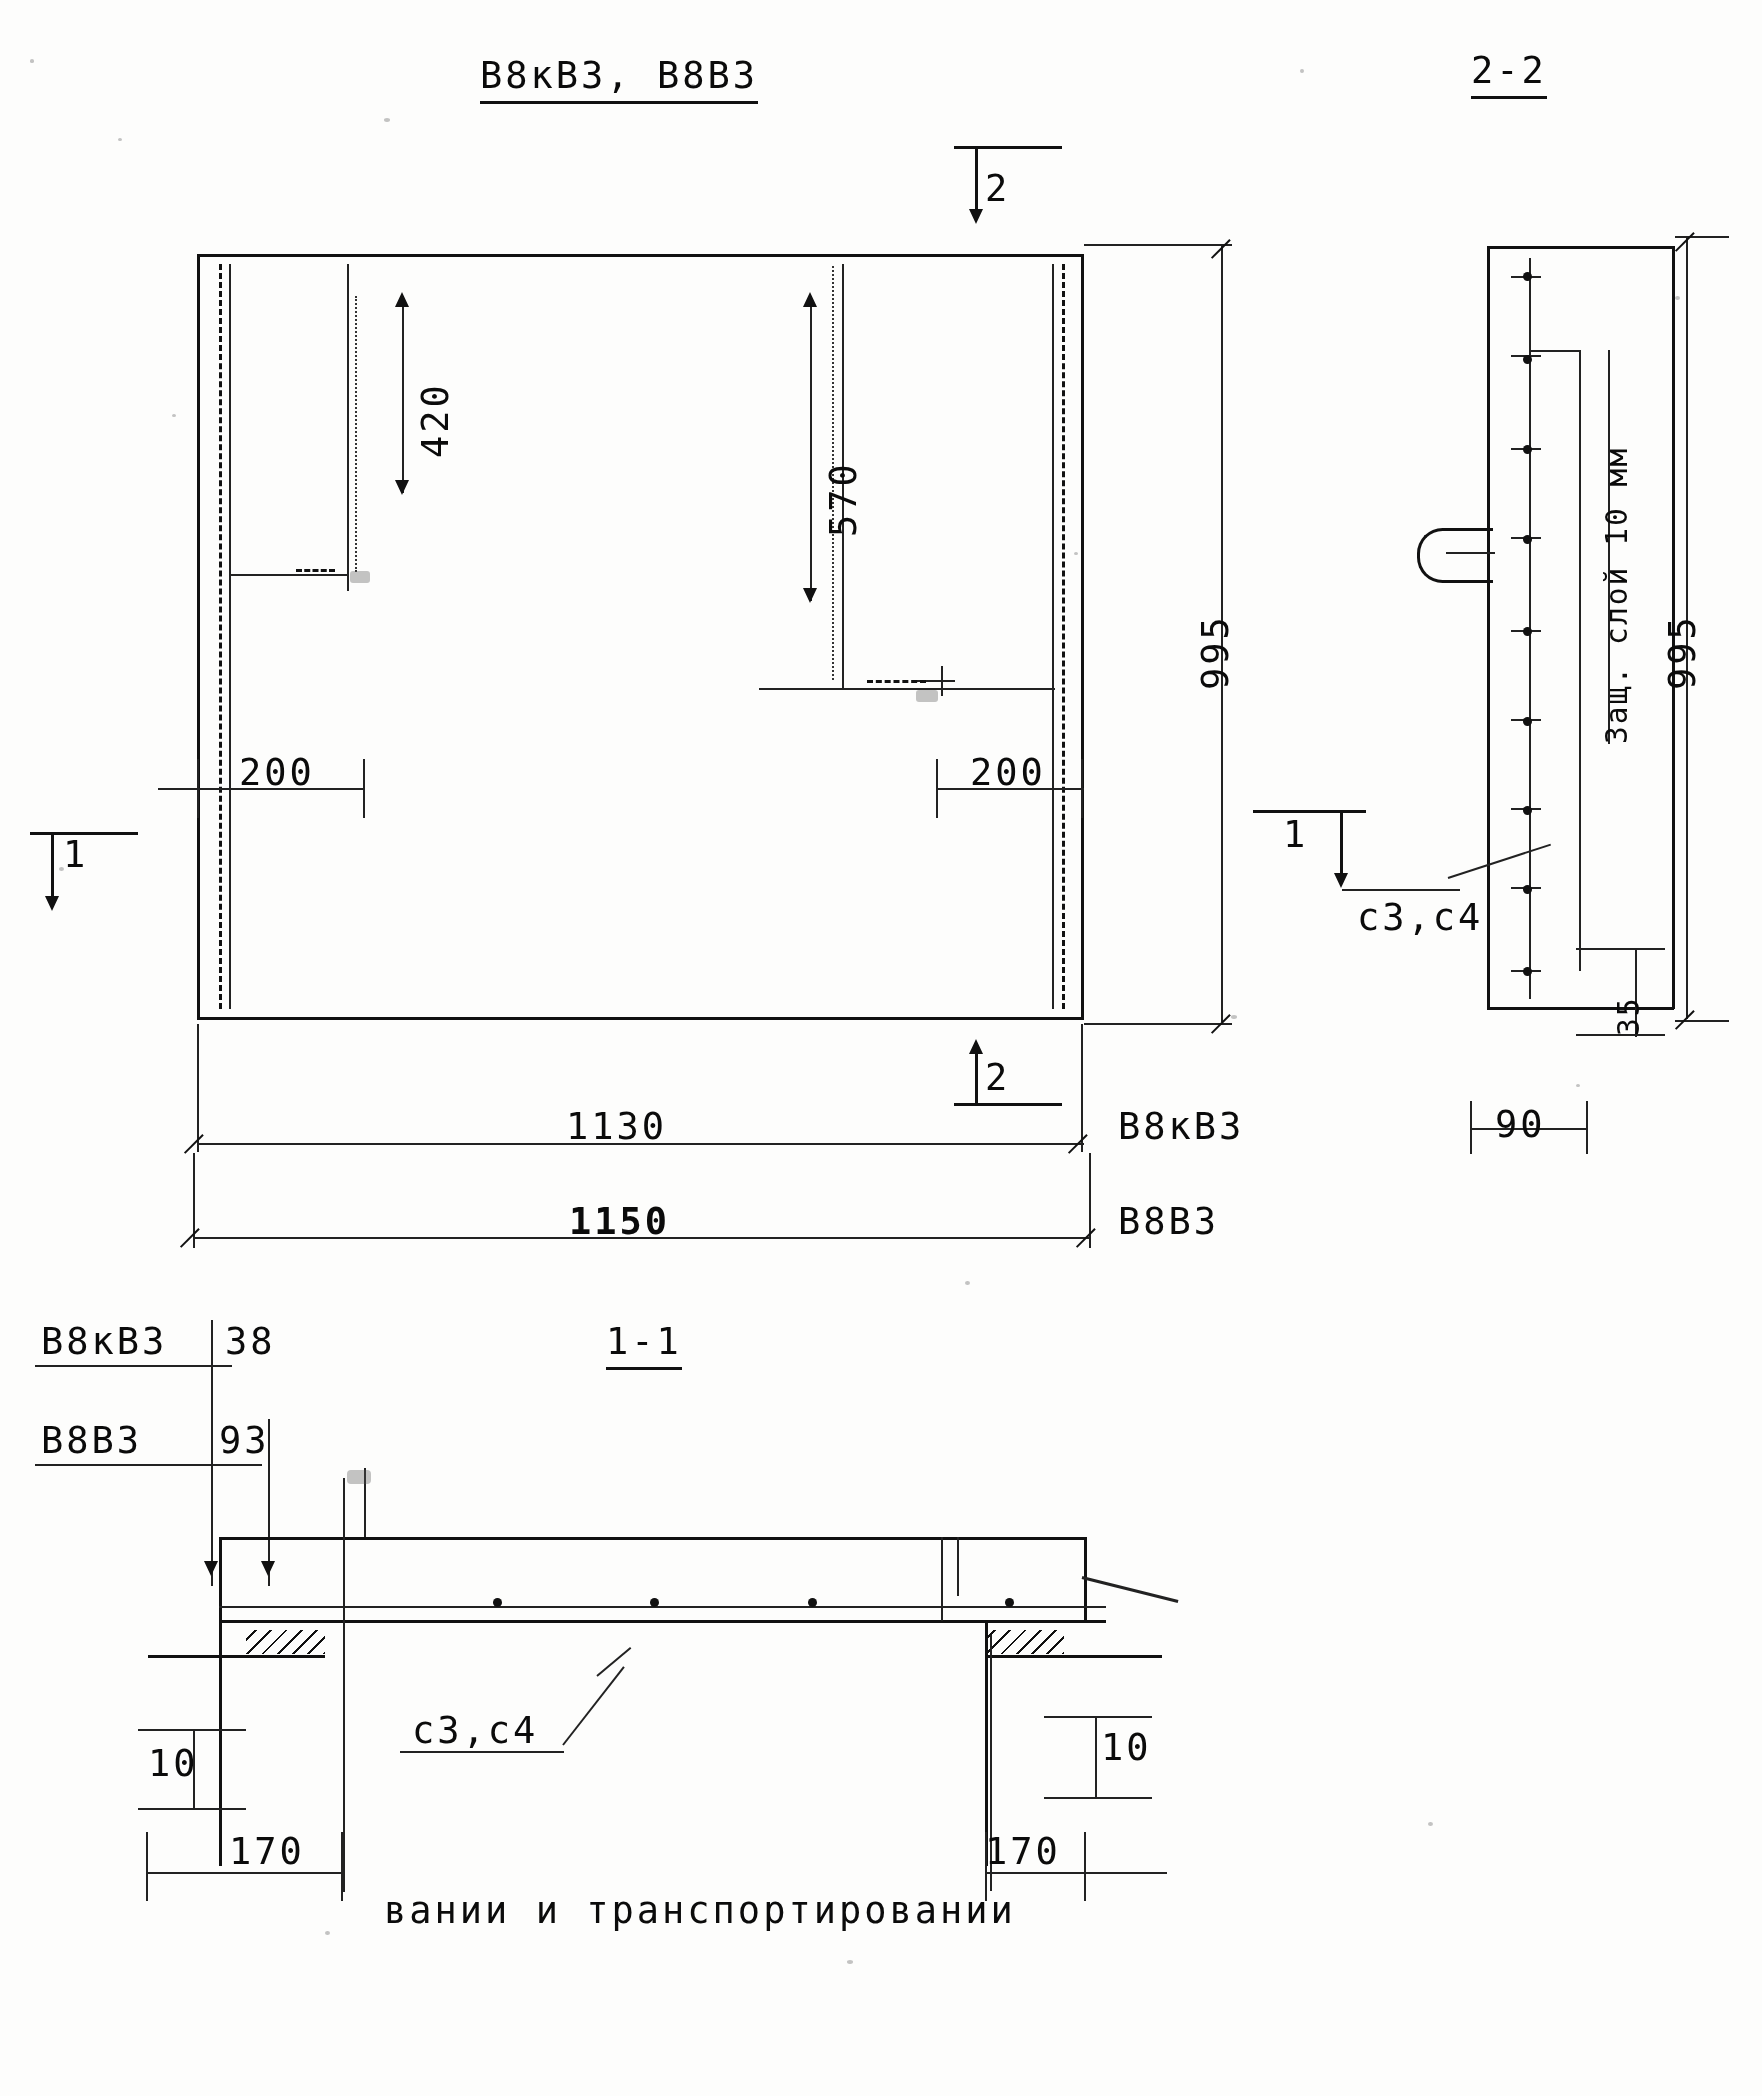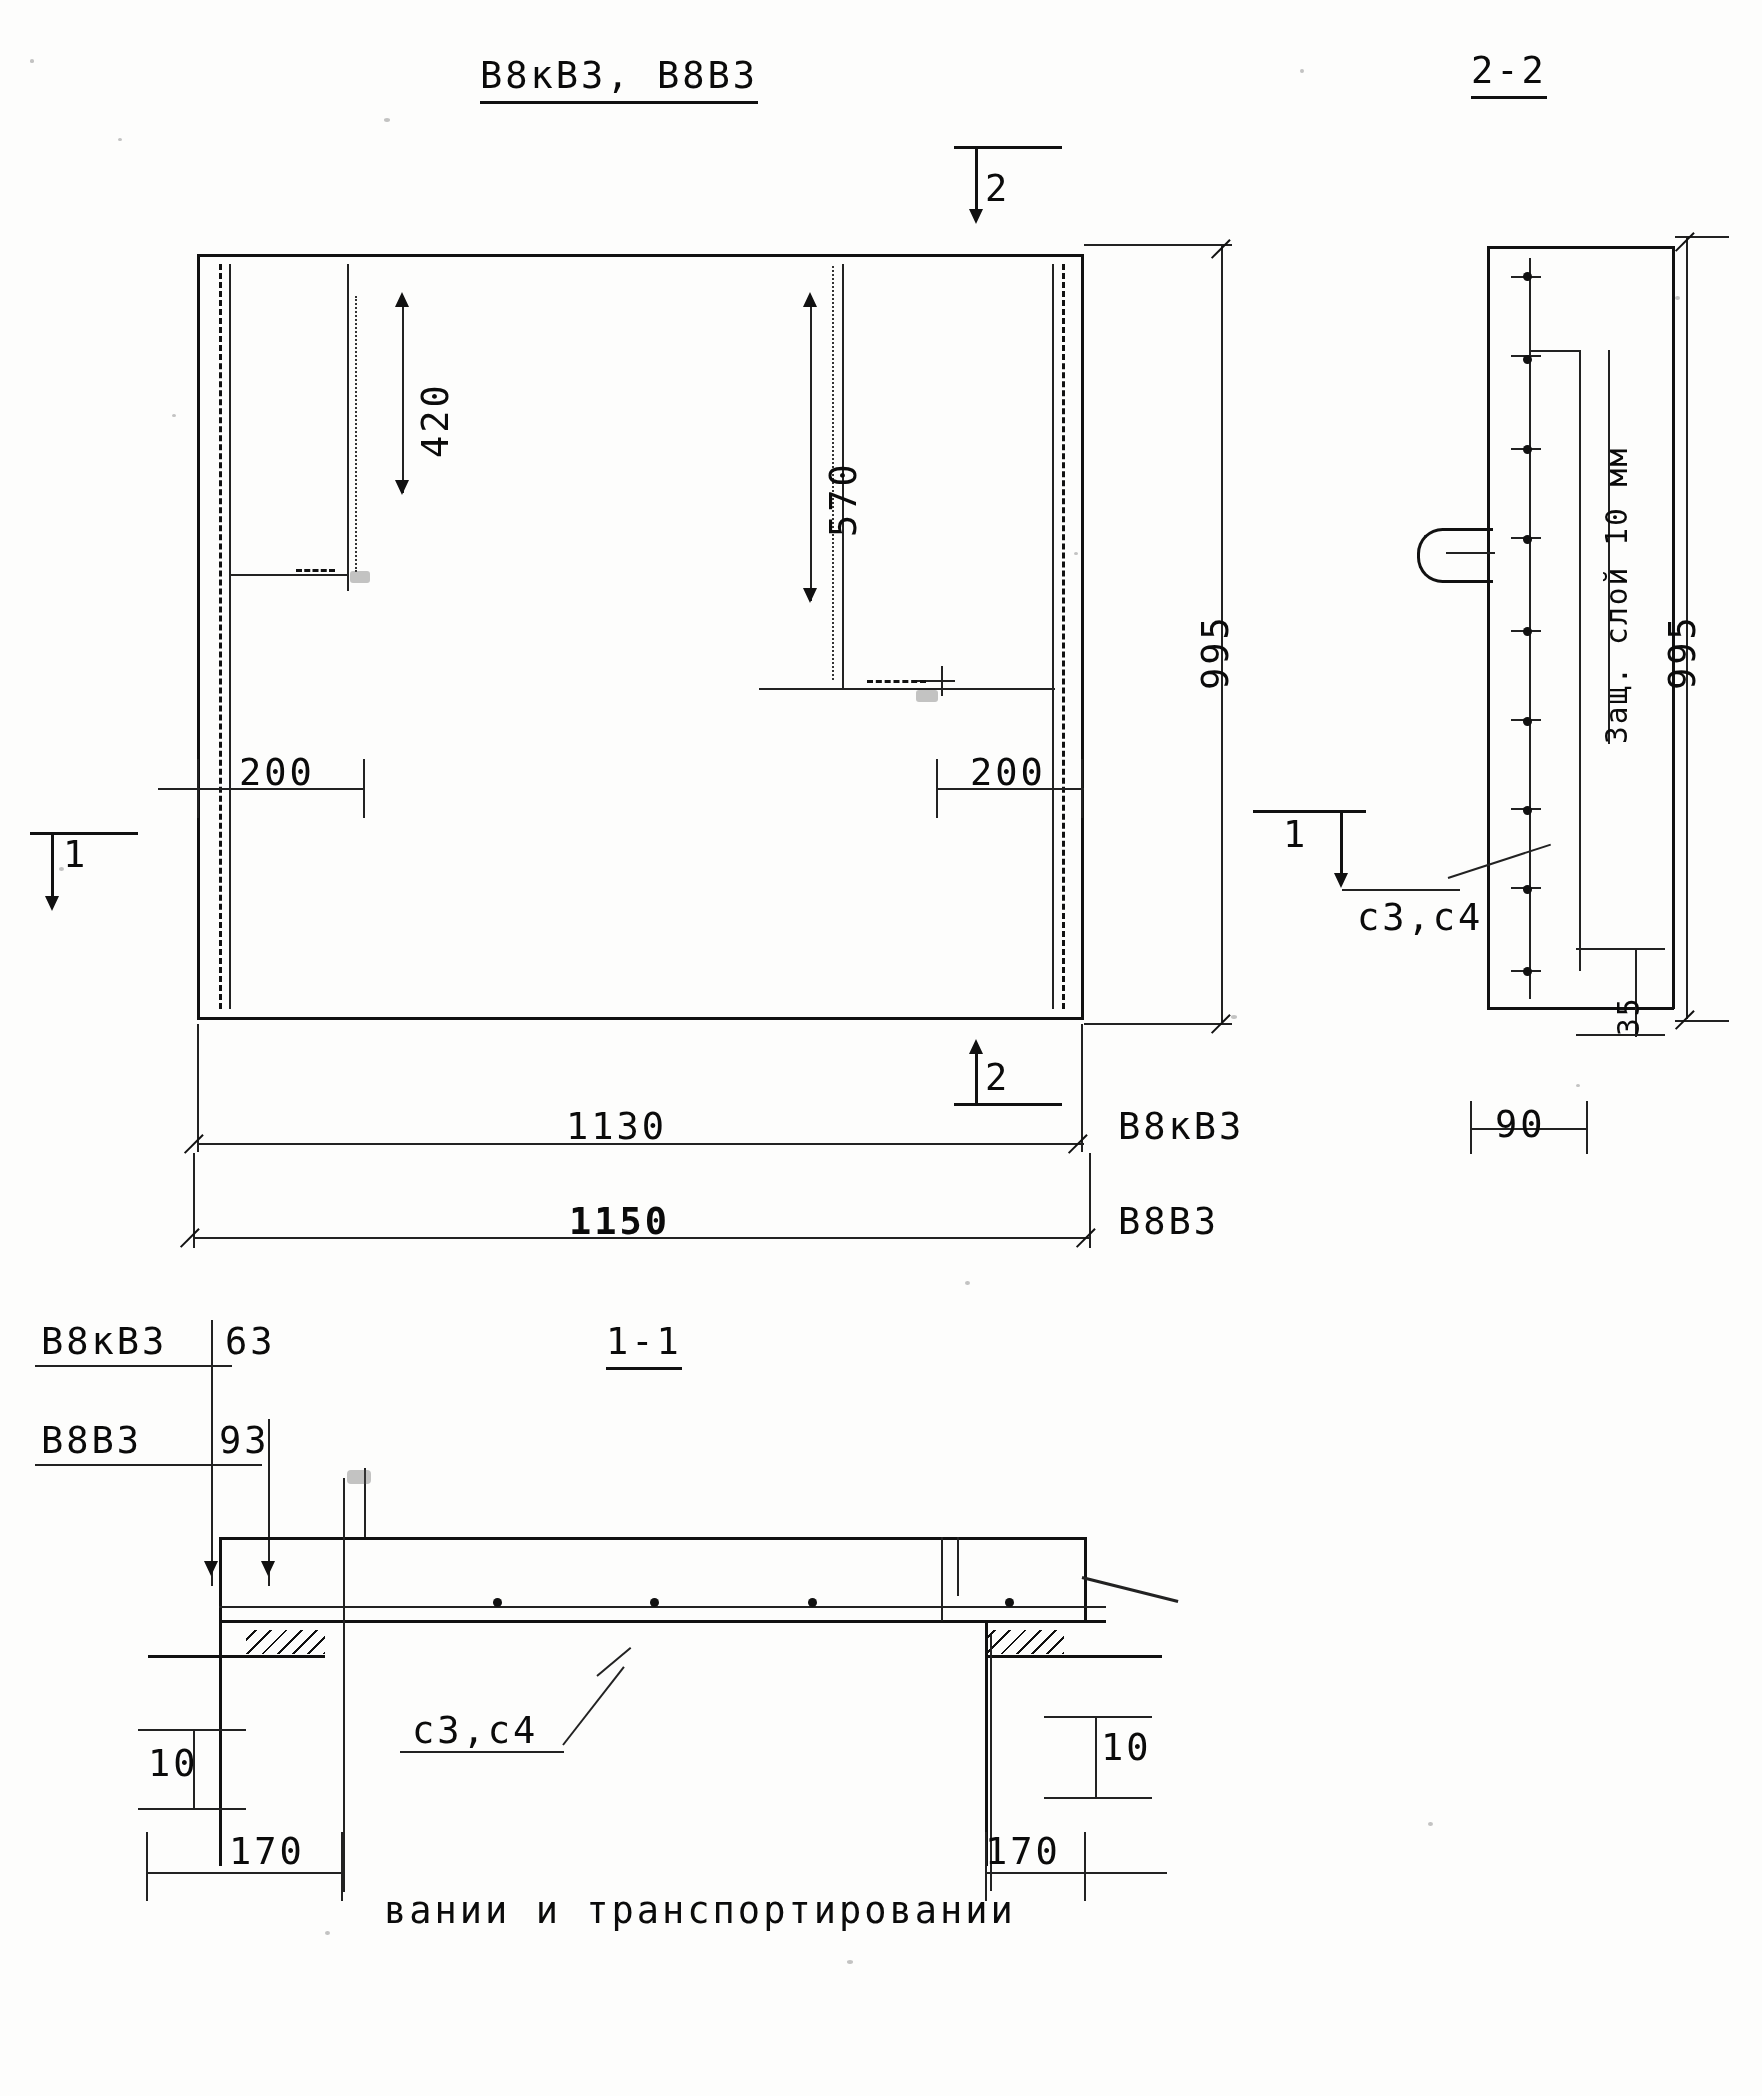--- a/index.html
+++ b/index.html
@@ -276,21 +276,21 @@
 
   <div class="ln h thin" style="left:1470px;top:1128px;width:118px;"></div>
   <div class="ln v thin" style="left:1470px;top:1101px;height:53px;"></div>
   <div class="ln v thin" style="left:1586px;top:1101px;height:53px;"></div>
   <div class="lbl big" style="left:1495px;top:1055px;margin-top:48px;">90</div>
 
   <div class="lbl big underline" style="left:606px;top:1320px;">1-1</div>
 
   <div class="lbl big" style="left:41px;top:1320px;">В8кВ3</div>
   <div class="ln h thin" style="left:35px;top:1365px;width:197px;"></div>
-  <div class="lbl big" style="left:225px;top:1320px;">63</div>
+  <div class="lbl big" style="left:225px;top:1320px;">38</div>
 
   <div class="lbl big" style="left:41px;top:1419px;">В8В3</div>
   <div class="ln h thin" style="left:35px;top:1464px;width:227px;"></div>
   <div class="lbl big" style="left:219px;top:1419px;">93</div>
 
   <div class="ln v thin" style="left:211px;top:1320px;height:266px;"></div>
   <div class="ln v thin" style="left:268px;top:1419px;height:167px;"></div>
   <div class="arrowdown" style="left:204px;top:1561px;"></div>
   <div class="arrowdown" style="left:261px;top:1561px;"></div>
 

